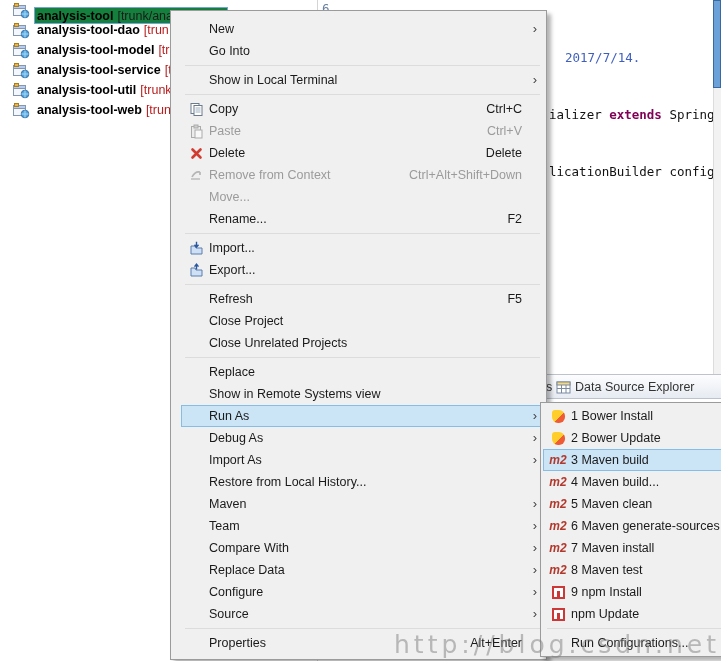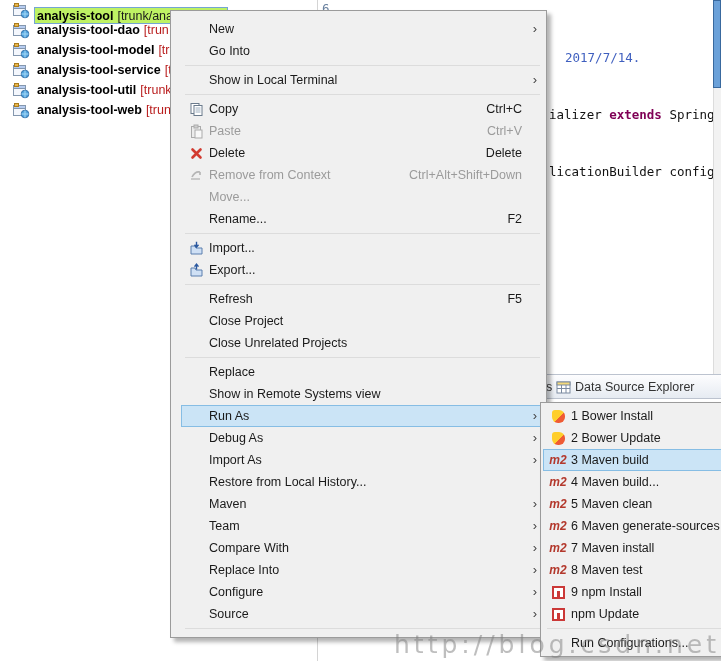--- a/index.html
+++ b/index.html
@@ -5,21 +5,21 @@
   * { margin:0; padding:0; box-sizing:border-box; }
   html,body { width:721px; height:661px; overflow:hidden; }
   body { font-family:"Liberation Sans",sans-serif; background:#fff; position:relative; }
   .screen { position:absolute; left:0; top:0; width:721px; height:661px; overflow:hidden; background:#fff; }
 
   
   .explorer { position:absolute; left:0; top:0; width:318px; height:661px; background:#fff; z-index:1; border-right:1px solid #d4d4d4; }
   .proj-row { display:flex; align-items:center; height:20px; font-size:12.5px; padding-left:13px; white-space:nowrap; color:#000; }
   .proj-icon { width:17px; height:16px; margin-right:4px; flex:0 0 17px; position:relative; top:1px; }
   .proj-label { display:inline-flex; align-items:center; height:17px; padding:0 3px; }
-  .proj-label.selected { background:#bef264; box-shadow:inset 0 0 0 1px #74a5d3;margin-top:11px; }
+  .proj-label.selected { background:#15803d; box-shadow:inset 0 0 0 1px #74a5d3;margin-top:11px; }
   .proj-name { font-weight:bold; }
   .proj-dec { color:#b91c1c; margin-left:4px; }
   .proj-dec.sel { color:#1a1a1a; }
 
   
   .editor { position:absolute; left:318px; top:0; width:403px; height:374px; background:#fff; z-index:1;
             font-family:"DejaVu Sans Mono","Liberation Mono",monospace; font-size:12.5px; color:#111; }
   .gutter { position:absolute; left:4px; top:1px; color:#6a82a0; }
   .frag { position:absolute; white-space:nowrap; }
   .frag.comment { color:#3f5fbf; }
@@ -304,34 +304,39 @@
         <span class="mi-label">Team</span>
         <span class="mi-arrow">›</span>
       </div>
       <div class="menu-row">
         <span class="mi-icon"></span>
         <span class="mi-label">Compare With</span>
         <span class="mi-arrow">›</span>
       </div>
       <div class="menu-row">
         <span class="mi-icon"></span>
-        <span class="mi-label">Replace Into</span>
+        <span class="mi-label">Replace Data</span>
         <span class="mi-arrow">›</span>
       </div>
       <div class="menu-row">
         <span class="mi-icon"></span>
         <span class="mi-label">Configure</span>
         <span class="mi-arrow">›</span>
       </div>
       <div class="menu-row">
         <span class="mi-icon"></span>
         <span class="mi-label">Source</span>
         <span class="mi-arrow">›</span>
       </div>
       <div class="menu-sep"></div>
+      <div class="menu-row">
+        <span class="mi-icon"></span>
+        <span class="mi-label">Properties</span>
+        <span class="mi-shortcut">Alt+Enter</span>
+      </div>
     </div>
   <div class="menu submenu" id="run-as-submenu">
       <div class="menu-row">
         <span class="mi-icon">
           <span class="ic-bower"></span>
         </span>
         <span class="mi-label">1 Bower Install</span>
       </div>
       <div class="menu-row">
         <span class="mi-icon">

